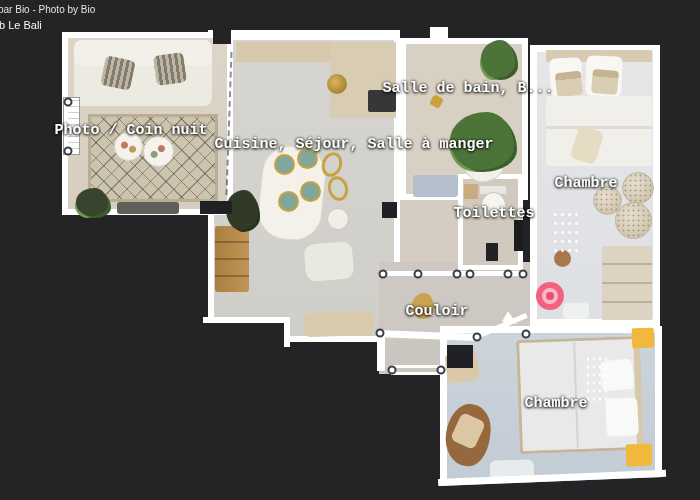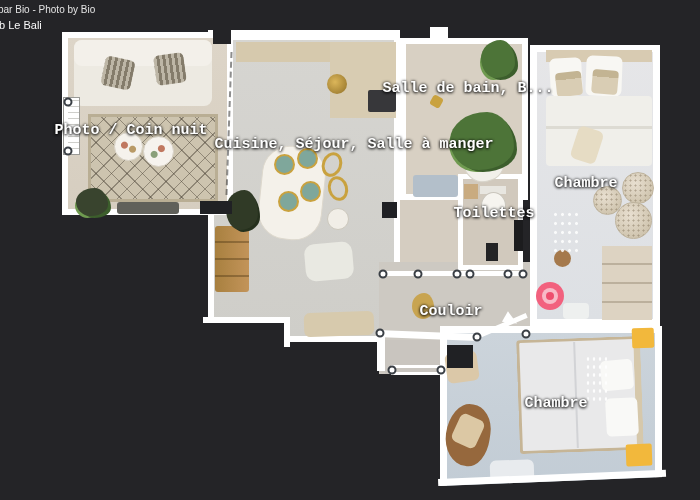--- a/index.html
+++ b/index.html
@@ -183,21 +183,21 @@
     <div class="node" style="left:477px;top:337px;"></div>
     <div class="node" style="left:392px;top:370px;"></div>
     <div class="node" style="left:441px;top:370px;"></div>
     <div class="node" style="left:526px;top:334px;"></div>
 
     <div class="label" style="left:131px;top:130px;">Photo / Coin nuit</div>
     <div class="label" style="left:310px;top:144px;margin-left:44px;">Cuisine, Séjour, Salle à manger</div>
     <div class="label" style="left:468px;top:88px;">Salle de bain, B...</div>
     <div class="label" style="left:586px;top:183px;">Chambre</div>
     <div class="label" style="left:494px;top:213px;">Toilettes</div>
-    <div class="label" style="left:451px;top:311px;">Couloir</div>
+    <div class="label" style="left:437px;top:311px;">Couloir</div>
     <div class="label" style="left:556px;top:403px;">Chambre</div>
 
     <div class="marker">
       <div class="ring"></div>
       <div class="dot"></div>
     </div>
 
   </div>
 </div>
 

